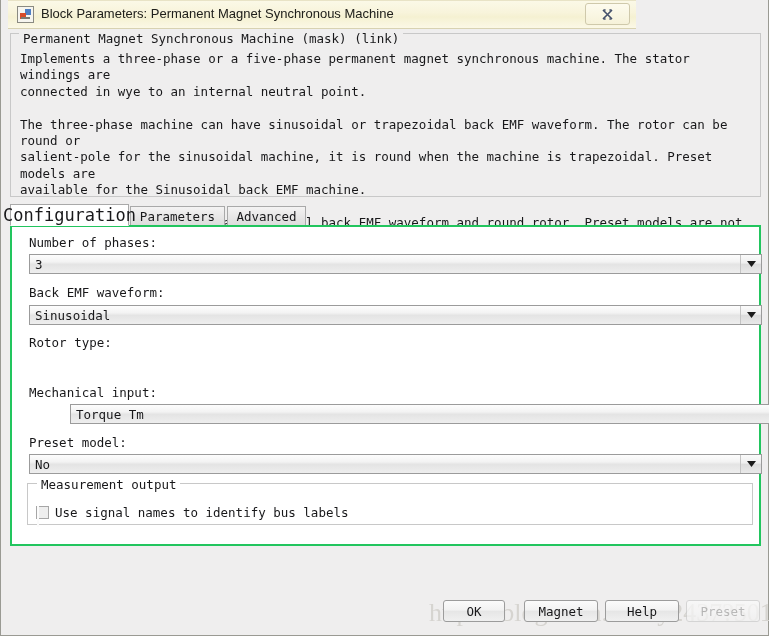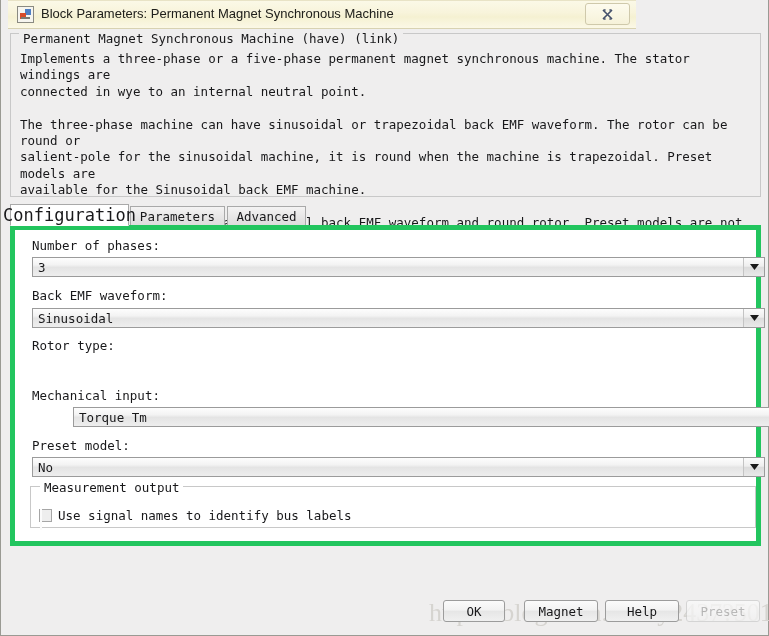--- a/index.html
+++ b/index.html
@@ -160,21 +160,21 @@
   }
 
   
   #tabpanel {
     position: absolute;
     left: 9px;
     top: 225px;
     width: 751px;
     height: 321px;
     box-sizing: border-box;
-    border: 5px solid #22c55e;
+    border: 2px solid #22c55e;
     background: #ffffff;
   }
 
   
   .field-label {
     position: absolute;
     font-size: 12.5px;
     color: #18181a;
     white-space: nowrap;
   }
@@ -326,21 +326,21 @@
     <div id="title-text">Block Parameters: Permanent Magnet Synchronous Machine</div>
     <div id="close-button">
       <svg width="13" height="13" viewBox="0 0 13 13">
         <path d="M2 2 L11 11 M11 2 L2 11" stroke="#44506b" stroke-width="1.6" fill="none"></path>
         <path d="M2.6 2 L4.6 2 M8.4 2 L10.4 2 M2.6 11 L4.6 11 M8.4 11 L10.4 11" stroke="#44506b" stroke-width="1.4" fill="none"></path>
       </svg>
     </div>
   </div>
 
   <div id="desc-group"></div>
-  <div id="desc-legend">Permanent Magnet Synchronous Machine (have) (link)</div>
+  <div id="desc-legend">Permanent Magnet Synchronous Machine (mask) (link)</div>
   <div id="desc-body">Implements a three-phase or a five-phase permanent magnet synchronous machine. The stator windings are
 connected in wye to an internal neutral point.
 
 The three-phase machine can have sinusoidal or trapezoidal back EMF waveform. The rotor can be round or
 salient-pole for the sinusoidal machine, it is round when the machine is trapezoidal. Preset models are
 available for the Sinusoidal back EMF machine.
 
 The five-phase machine has a sinusoidal back EMF waveform and round rotor. Preset models are not
 available for this type of machine.</div>
 

